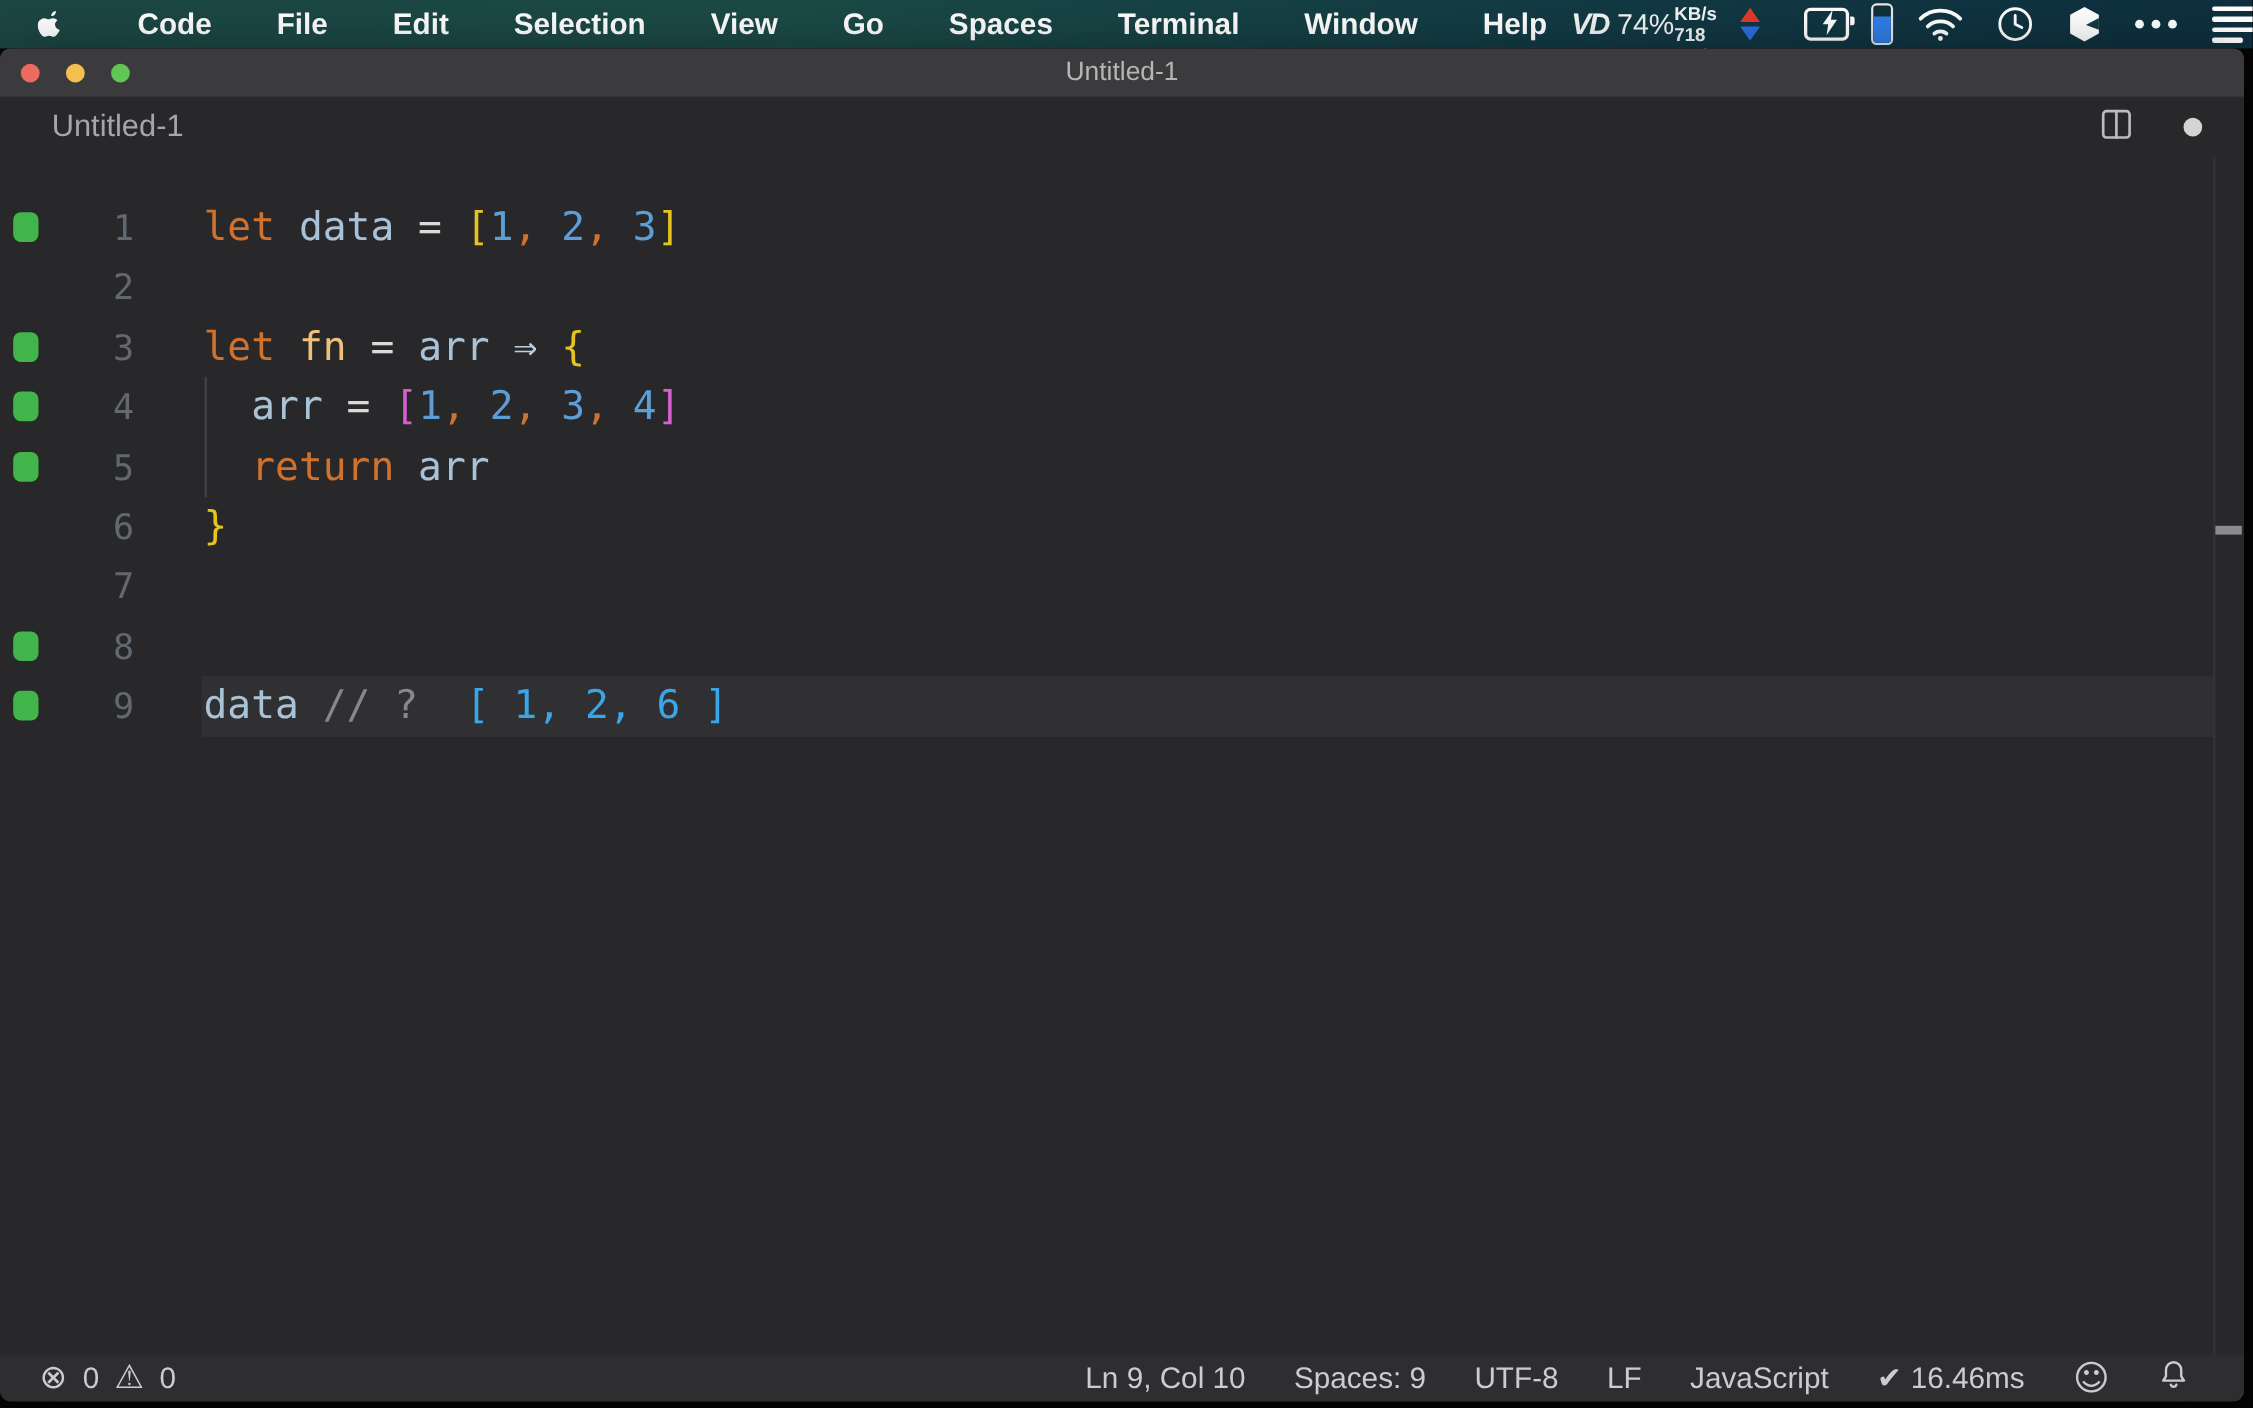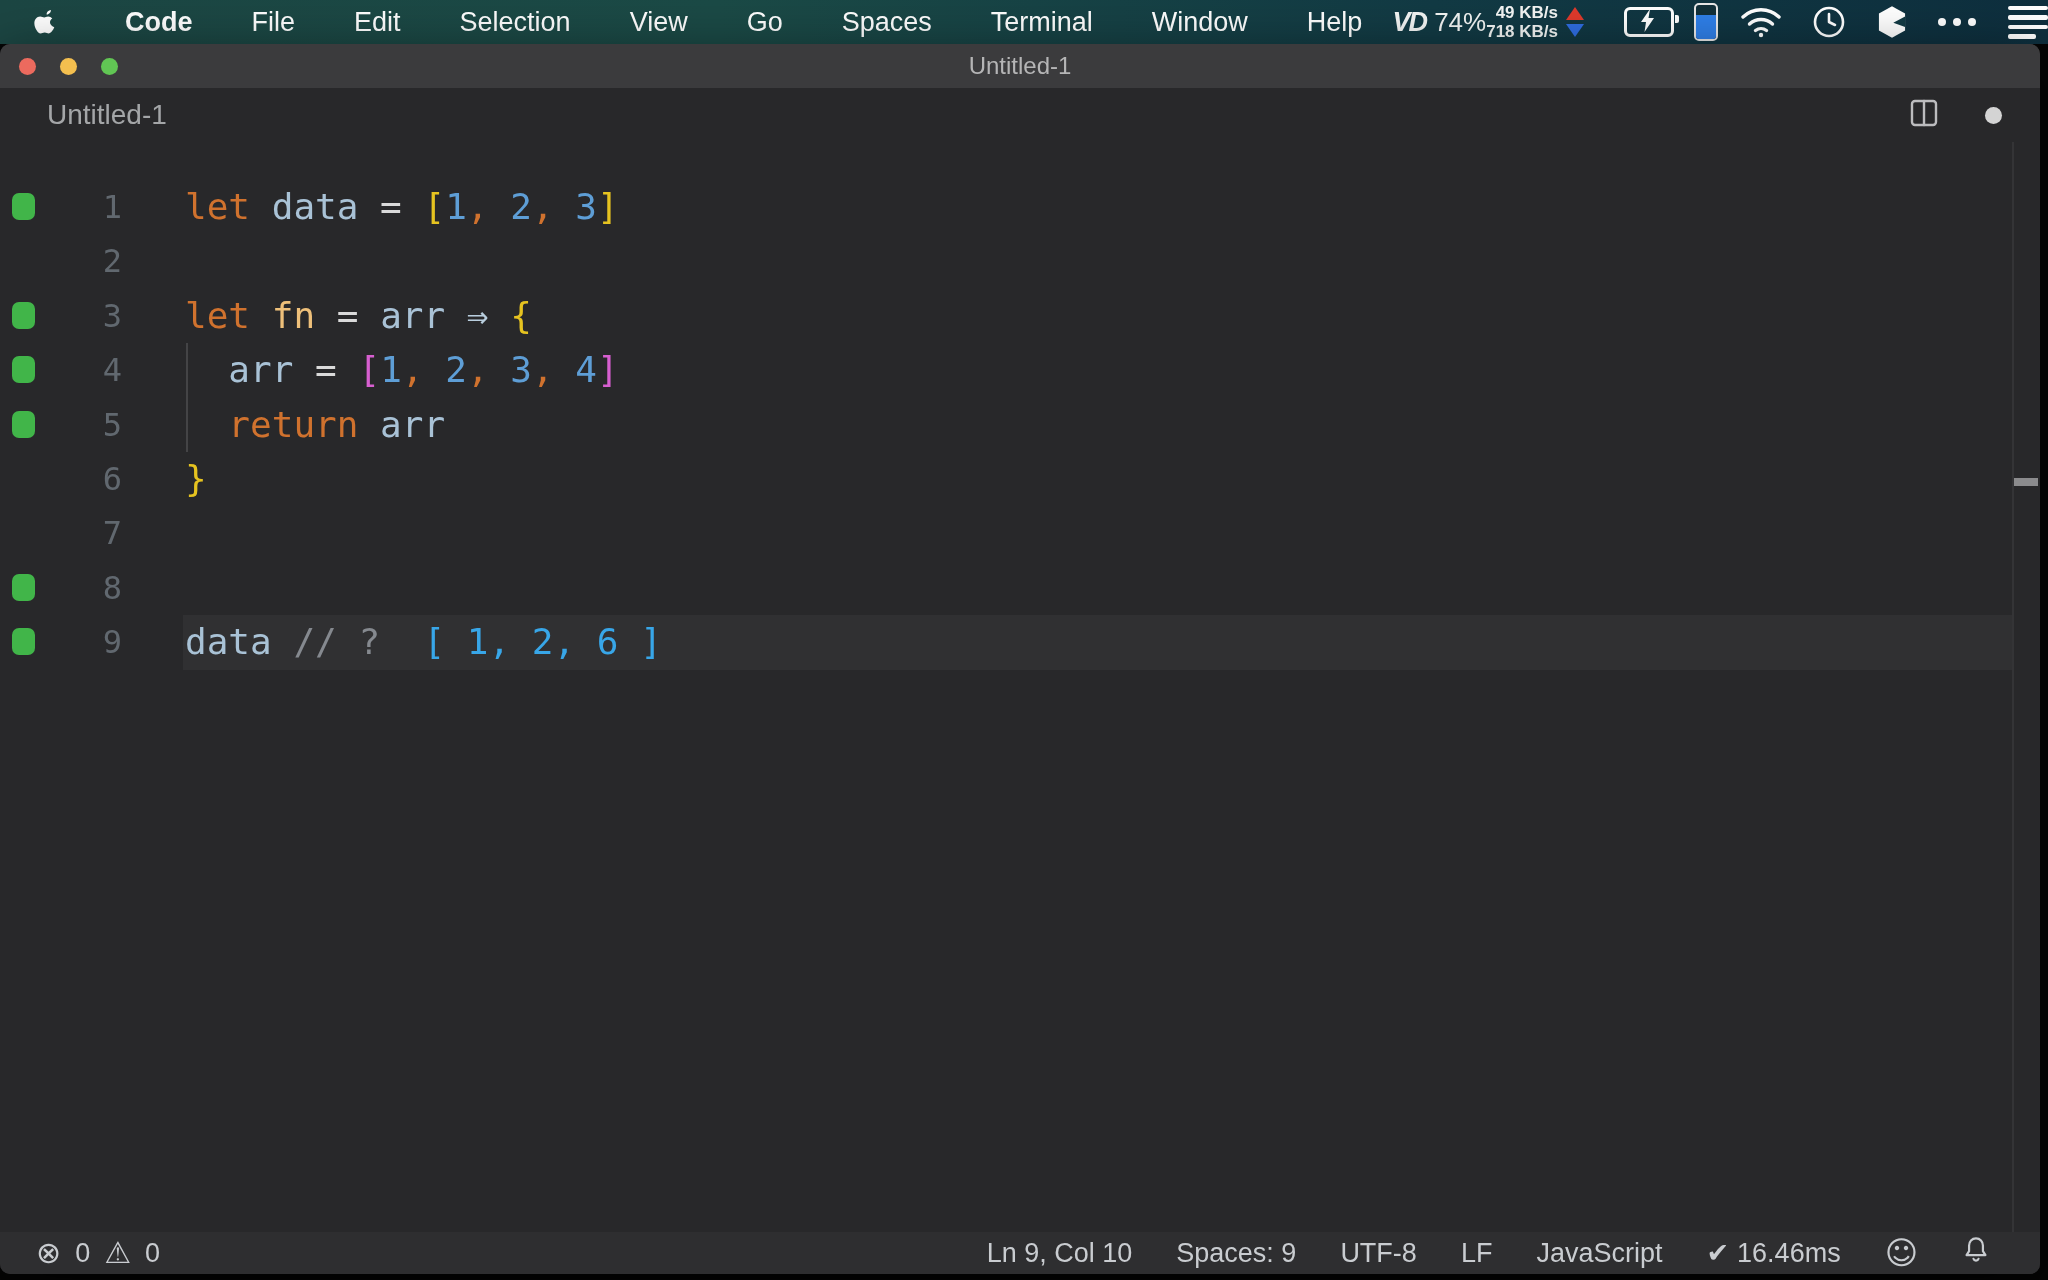--- a/index.html
+++ b/index.html
@@ -5,21 +5,21 @@
   html,body{margin:0;padding:0;background:#000;}
   .screen{position:relative;width:2048px;height:1280px;background:#050505;overflow:hidden;
           font-family:"Liberation Sans","DejaVu Sans",sans-serif;}
 
   
   .menubar{position:absolute;left:0;top:0;width:2048px;height:44px;
            background:linear-gradient(90deg,#1c4643 0%,#1b4a46 35%,#123a44 70%,#0e2f3e 100%);
            display:flex;align-items:center;justify-content:space-between;color:#f3f5f4;}
   .mb-left{display:flex;align-items:center;gap:15px;padding-left:34px;}
   .apple{width:26px;height:30px;margin-right:28px;display:flex;align-items:center;}
-  .mb-item{font-size:27px;padding:0 22px;line-height:44px;color:#fff;}
+  .mb-item{font-size:27px;padding:0 22px;line-height:44px;color:#fff;font-weight:bold;}
   .mb-item.app{font-weight:700;}
   .mb-right{display:flex;align-items:center;gap:0;}
   .vd{font-weight:700;font-size:27px;letter-spacing:-2px;margin-right:8px;font-style:italic;}
   .pct{font-size:26px;}
   .net{display:flex;align-items:center;margin-right:40px;}
   .net-txt{display:flex;flex-direction:column;align-items:flex-end;font-size:17px;line-height:19px;font-weight:700;}
   .net-arrows{display:flex;flex-direction:column;margin-left:8px;gap:4px;}
   .tri-up{width:0;height:0;border-left:9px solid transparent;border-right:9px solid transparent;border-bottom:13px solid #e03a2c;}
   .tri-down{width:0;height:0;border-left:9px solid transparent;border-right:9px solid transparent;border-top:13px solid #2f6de2;}
   .batt{position:relative;width:44px;height:24px;border:3px solid #fff;border-radius:6px;margin-right:6px;}

